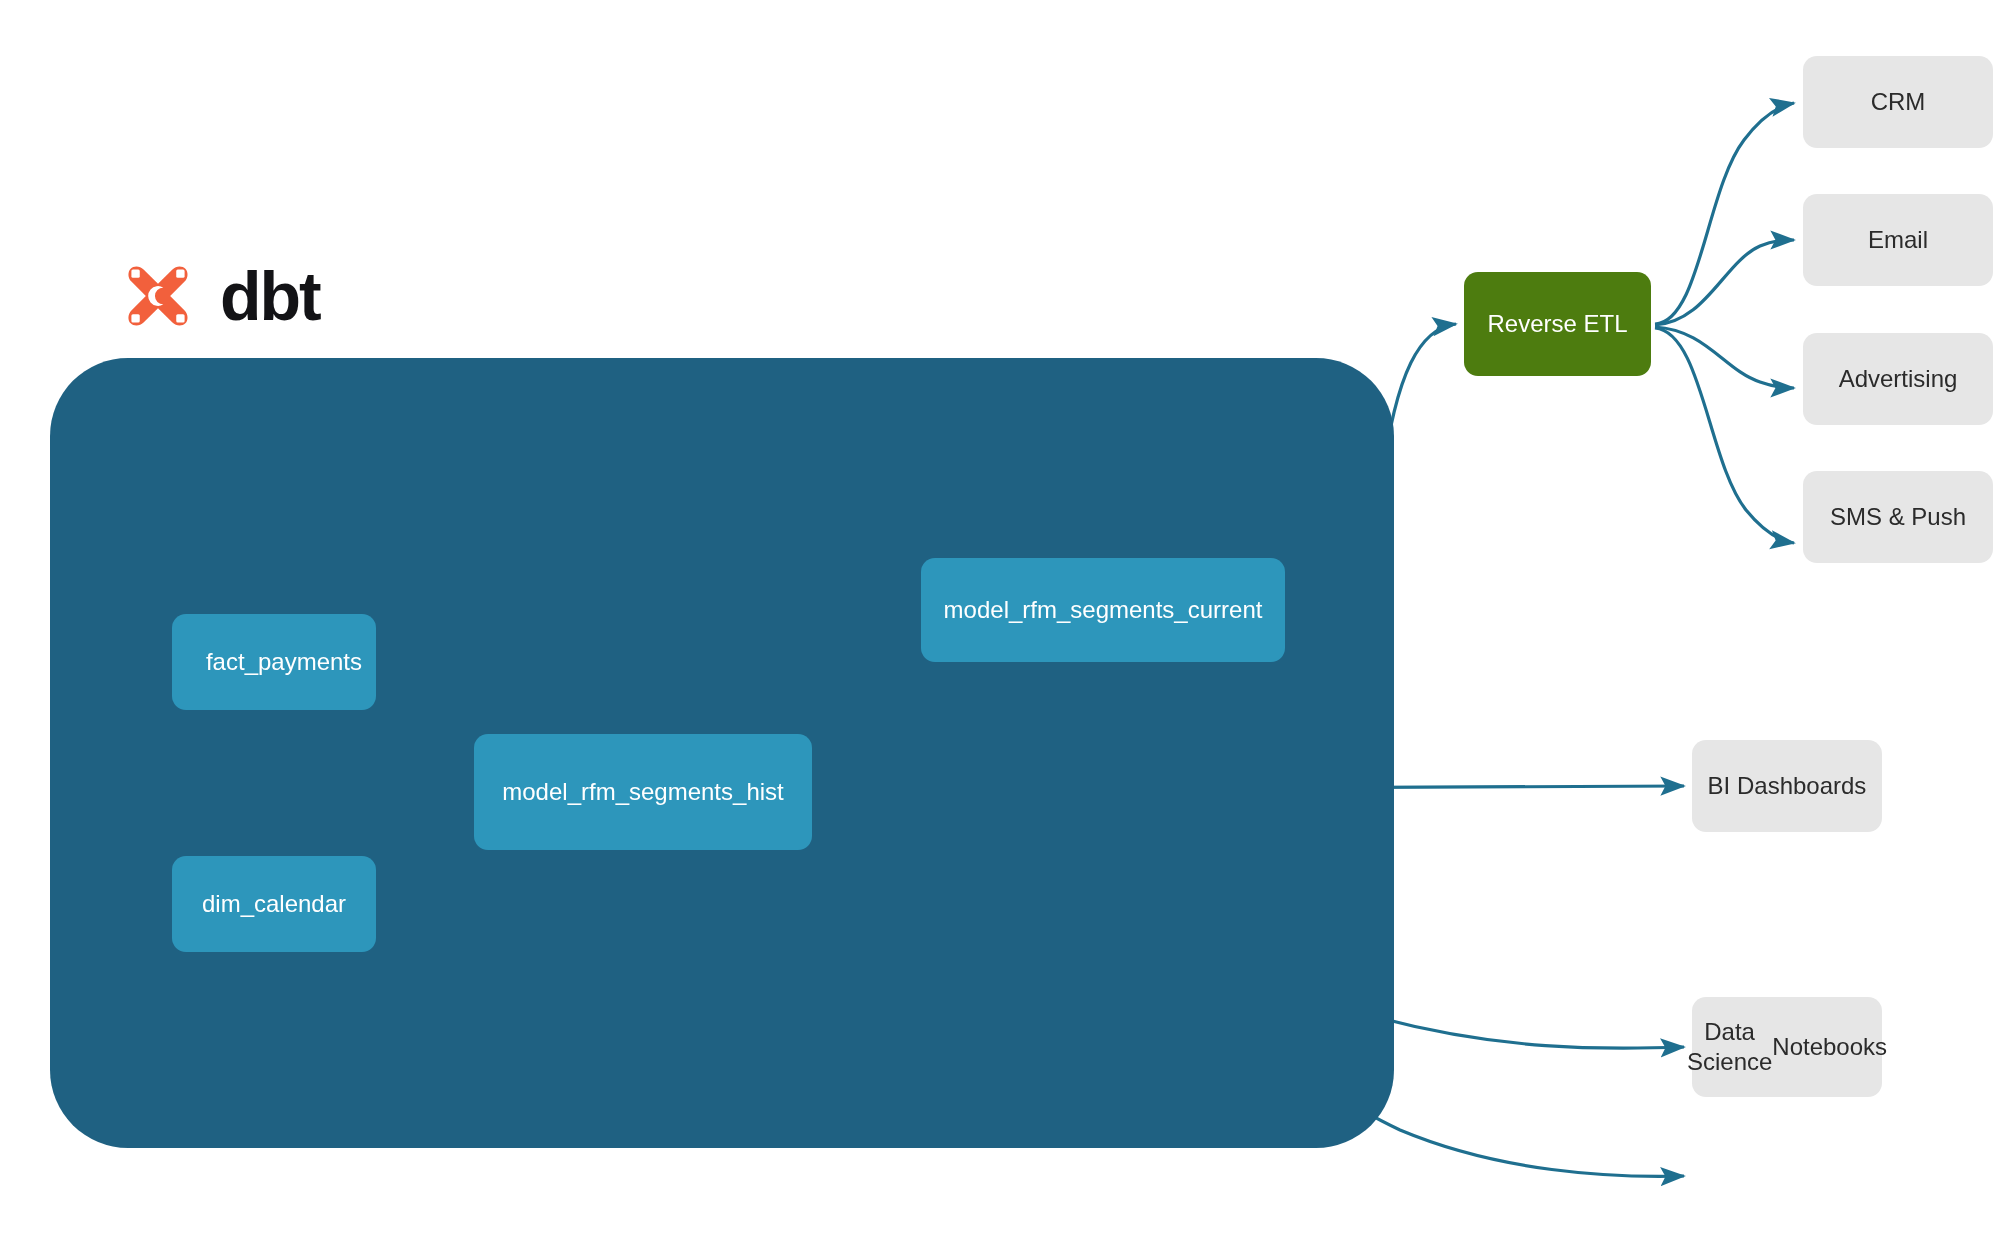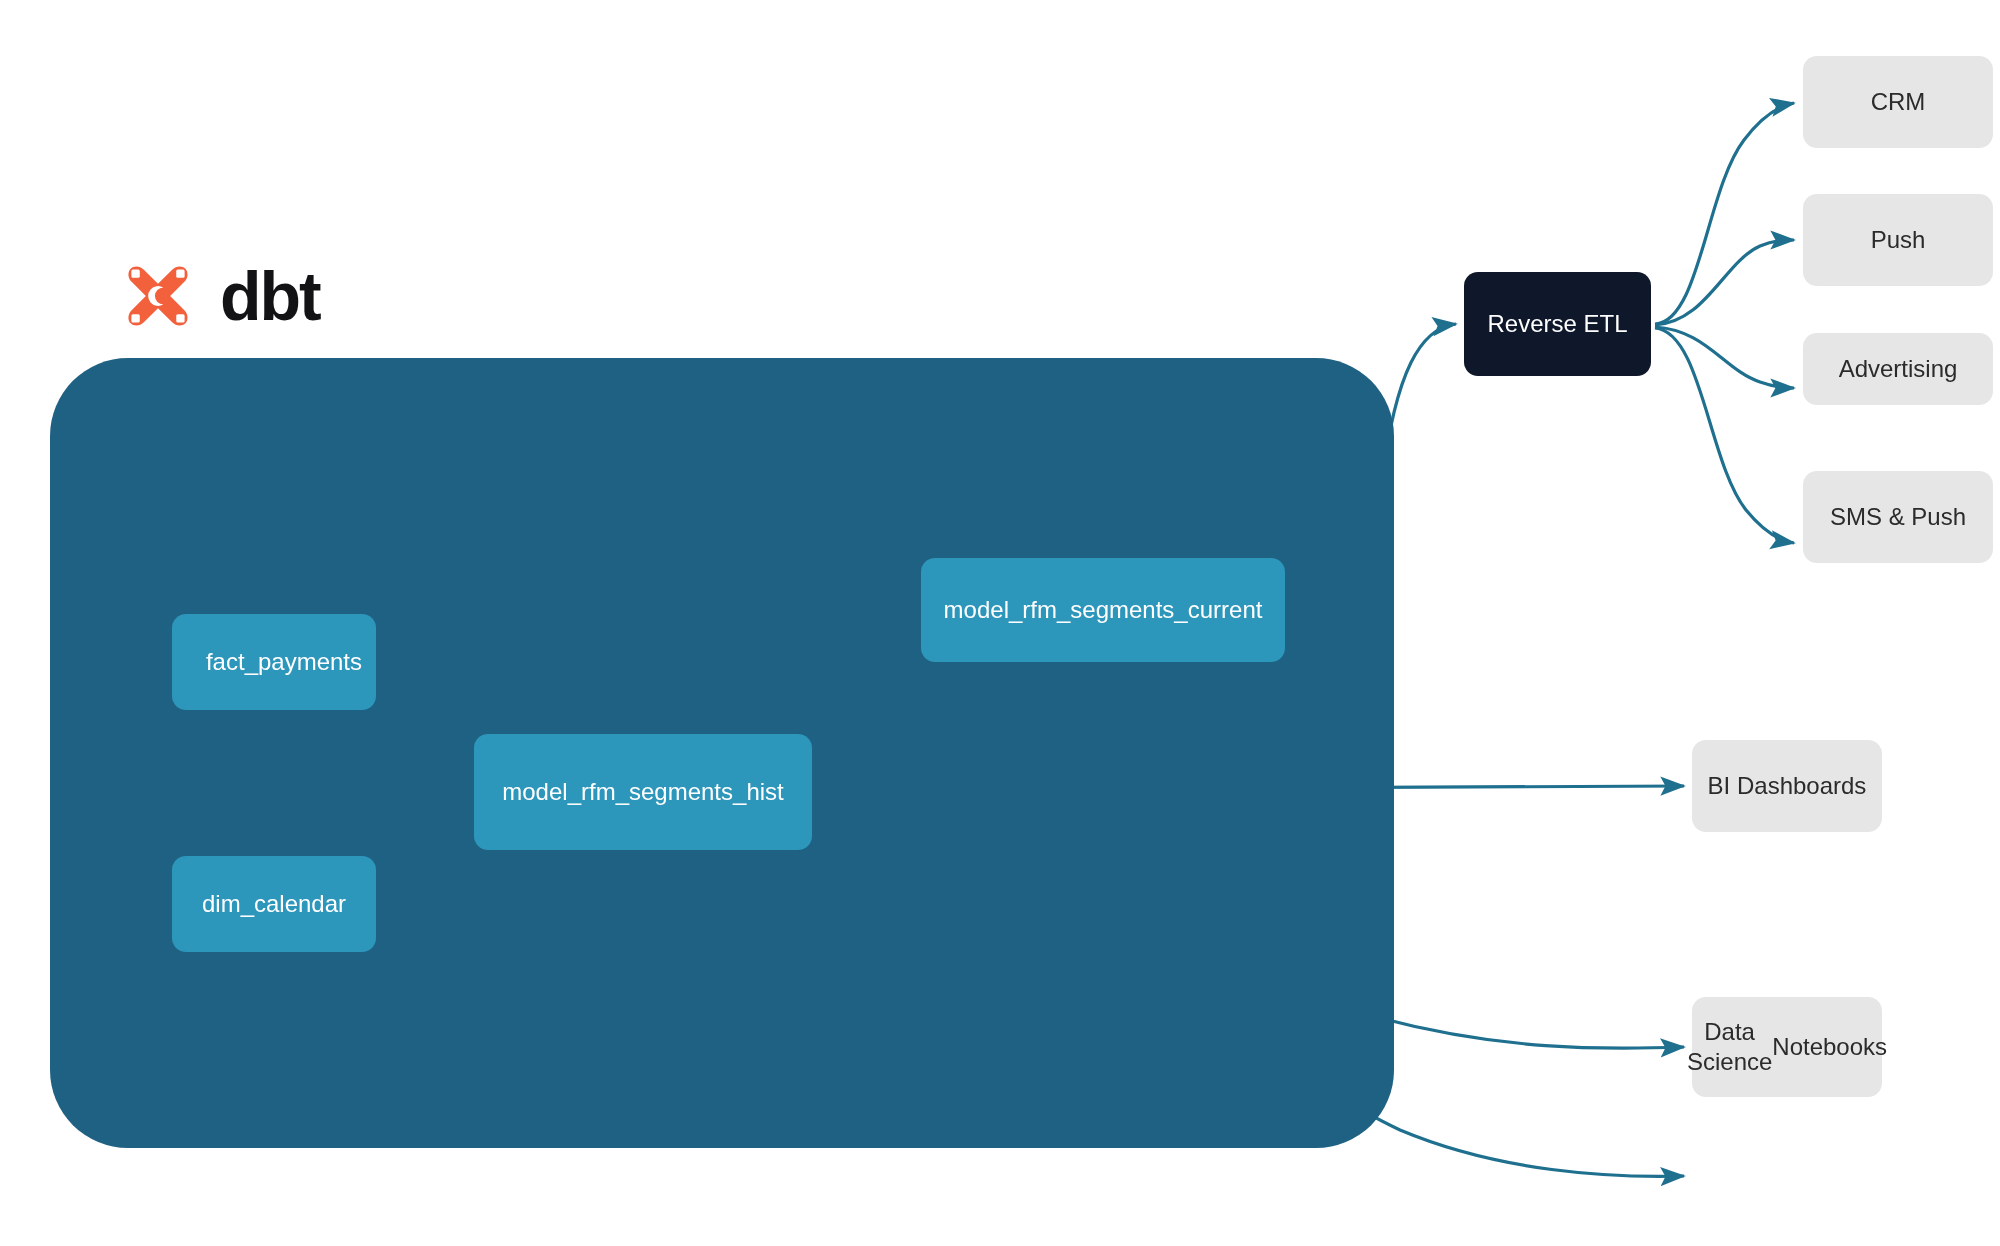--- a/index.html
+++ b/index.html
@@ -65,21 +65,21 @@
     box-sizing: border-box;
   }
   .node-model {
     background: #2D96BB;
     border-radius: 14px;
     color: #ffffff;
     font-size: 24px;
     padding: 0 22px;
   }
   .node-reverse-etl {
-    background: #0f172a;
+    background: #4d7c0f;
     border-radius: 14px;
     color: #ffffff;
     font-size: 24px;
   }
   .node-dest {
     background: #E6E6E6;
     border-radius: 14px;
     color: #2B2B2B;
     font-size: 24px;
     line-height: 1.25;
@@ -153,24 +153,24 @@
 
   <div class="node node-reverse-etl" style="left:1464px; top:272px; width:187px; height:104px;">
     <span>Reverse ETL</span>
   </div>
 
   <div class="node node-dest" style="left:1803px; top:56px; width:190px; height:92px;">
     <span>CRM</span>
   </div>
 
   <div class="node node-dest" style="left:1803px; top:194px; width:190px; height:92px;">
-    <span>Push</span>
+    <span>Email</span>
   </div>
 
-  <div class="node node-dest" style="left:1803px; top:333px; width:190px; height:72px;">
+  <div class="node node-dest" style="left:1803px; top:333px; width:190px; height:92px;">
     <span>Advertising</span>
   </div>
 
   <div class="node node-dest" style="left:1692px; top:740px; width:190px; height:92px;">
     <span>BI Dashboards</span>
   </div>
 
   <div class="node node-dest" style="left:1803px; top:471px; width:190px; height:92px;">
     <span>SMS &amp; Push</span>
   </div>

